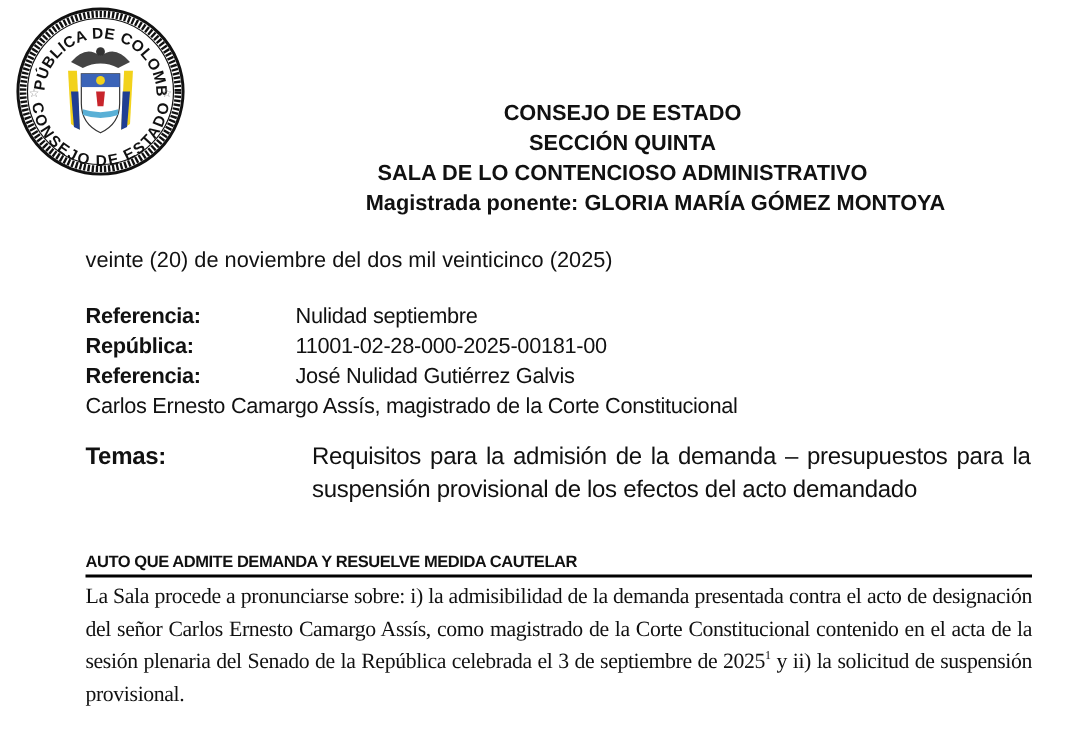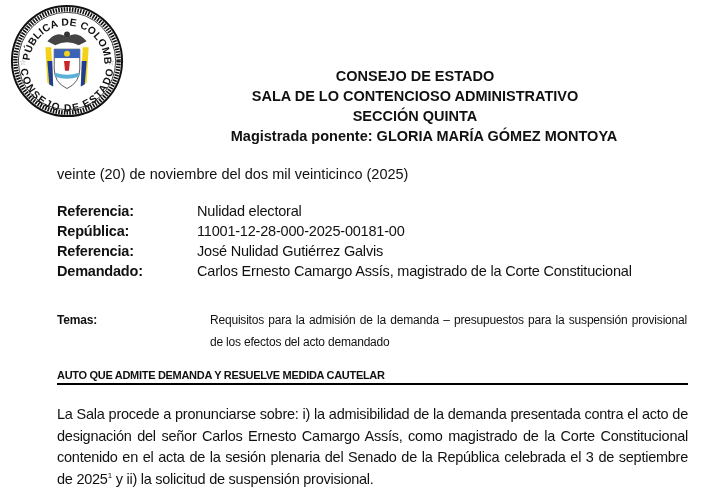--- a/index.html
+++ b/index.html
@@ -5,37 +5,37 @@
   html, body { margin: 0; padding: 0; background: #ffffff; }
   body {
     width: 715px; height: 497px; overflow: hidden; position: relative;
     font-family: "Liberation Sans", sans-serif; color: #111111;
   }
   .seal { position: absolute; left: 8px; top: 2px; width: 118px; height: 118px; }
   .header {
     position: absolute; left: 150px; top: 66px; width: 530px;
     text-align: center; font-weight: bold; font-size: 14.5px; line-height: 20px;
   }
-  .header .ponente { position: relative; left: 9px; }
+  .header .ponente { position: relative; left: 22px; }
   .date { position: absolute; left: 57px; top: 166px; font-size: 14.5px; text-align: center; }
   .meta { position: absolute; left: 57px; top: 201px; font-size: 14.5px; line-height: 20px; }
   .meta-row { display: flex; align-items: flex-end; }
   .meta-label { width: 140px; font-weight: bold; font-family: "Liberation Sans Narrow", "Liberation Sans", sans-serif; letter-spacing: -0.2px; }
   .meta-value { letter-spacing: -0.2px; }
-  .temas { position: absolute; left: 57px; top: 309px; width: 630px; display: flex; font-size: 12px; line-height: 22px; gap: 31px; }
+  .temas { position: absolute; left: 57px; top: 294px; width: 630px; display: flex; font-size: 16px; line-height: 22px; }
   .temas .meta-label { width: 122px; flex: none; }
-  .temas .temas-value { flex: 1; text-align: justify; letter-spacing: -0.2px; }
+  .temas .temas-value { flex: 1; text-align: justify; letter-spacing: -0.2px; margin-left: 29px; }
   .auto-title {
     position: absolute; left: 57px; top: 369px; width: 631px;
     font-weight: bold; font-size: 11px; letter-spacing: -0.3px;
     padding-bottom: 2px; border-bottom: 2.5px solid #000;
   }
   .body-text {
-    position: absolute; left: 57px; top: 404px; width: 631px;
-    font-size: 14.5px; line-height: 21.5px; text-align: justify; letter-spacing: -0.25px;
+    position: absolute; left: 57px; top: 388px; width: 631px;
+    font-size: 14.5px; line-height: 21.5px; text-align: justify; letter-spacing: -0.25px; font-family: Liberation Serif, serif;
   }
   sup { font-size: 8px; vertical-align: super; line-height: 0; }
 </style>
 </head>
 <body>
 
 <svg class="seal" viewBox="0 0 120 120">
   <defs>
     <path id="arcTop" d="M 22 62 A 38 38 0 0 1 98 62"></path>
     <path id="arcBot" d="M 20 64 A 40 40 0 0 0 100 64"></path>
@@ -62,42 +62,41 @@
 
   <path d="M47 48 L73 48 L73 68 Q73 82 60 88 Q47 82 47 68 Z" fill="#fff" stroke="#333" stroke-width="0.8"></path>
   <rect x="47" y="48" width="26" height="9" fill="#3b64b8"></rect>
   <circle cx="60" cy="52.5" r="3" fill="#f2d21b"></circle>
   <path d="M57 60 L63 60 L62 70 L58 70 Z" fill="#c8252c"></path>
   <path d="M48 72 Q60 76 72 72 L72 76 Q60 80 48 76 Z" fill="#5ab0d6"></path>
 </svg>
 
 <div class="header">
   <div>CONSEJO DE ESTADO</div>
+  <div>SECCIÓN QUINTA</div>
   <div>SALA DE LO CONTENCIOSO ADMINISTRATIVO</div>
-  <div>SECCIÓN QUINTA</div>
   <div class="ponente">Magistrada ponente: GLORIA MARÍA GÓMEZ MONTOYA</div>
 </div>
 
 <div class="date">veinte (20) de noviembre del dos mil veinticinco (2025)</div>
 
 <div class="meta">
   <div class="meta-row">
     <span class="meta-label">Referencia:</span>
-    <span class="meta-value">Nulidad electoral</span>
+    <span class="meta-value">Nulidad septiembre</span>
   </div>
   <div class="meta-row">
     <span class="meta-label">República:</span>
-    <span class="meta-value">11001-12-28-000-2025-00181-00</span>
+    <span class="meta-value">11001-02-28-000-2025-00181-00</span>
   </div>
   <div class="meta-row">
     <span class="meta-label">Referencia:</span>
     <span class="meta-value">José Nulidad Gutiérrez Galvis</span>
   </div>
   <div class="meta-row">
-    <span class="meta-label">Demandado:</span>
     <span class="meta-value">Carlos Ernesto Camargo Assís, magistrado de la Corte Constitucional</span>
   </div>
 </div>
 
 <div class="temas">
   <span class="meta-label">Temas:</span>
   <span class="temas-value">Requisitos para la admisión de la demanda – presupuestos para la suspensión provisional de los efectos del acto demandado</span>
 </div>
 
 <div class="auto-title">AUTO QUE ADMITE DEMANDA Y RESUELVE MEDIDA CAUTELAR</div>

